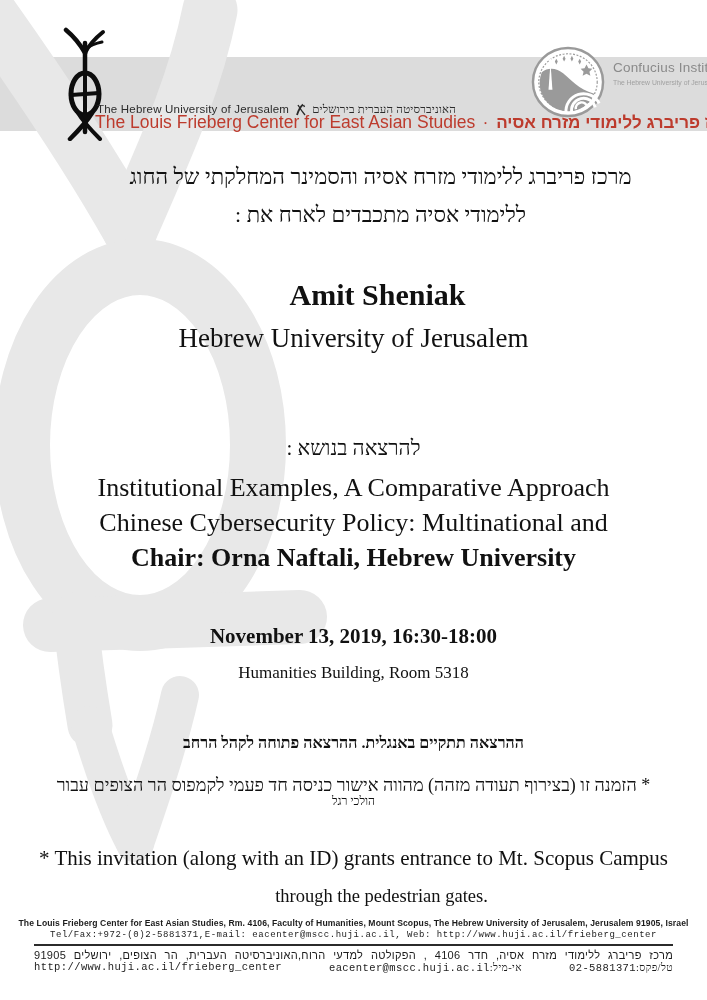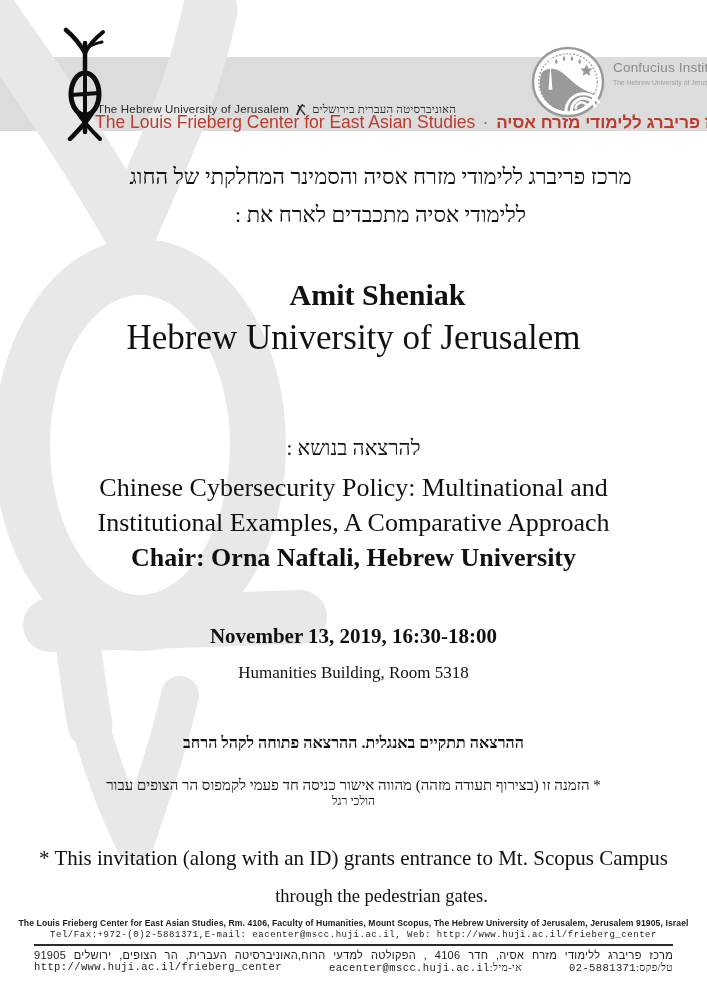--- a/index.html
+++ b/index.html
@@ -28,28 +28,28 @@
   }
   .red-line .he { font-weight:bold; font-size:17px; font-family:"Liberation Sans","DejaVu Sans",sans-serif; }
 
   .confucius-seal { position:absolute; left:529px; top:45px; width:78px; height:74px; }
   .confucius-name { position:absolute; left:613px; top:60px; font-size:13.5px; color:#8a8a8a; letter-spacing:0.2px; white-space:nowrap; }
   .confucius-sub  { position:absolute; left:613px; top:79px; font-size:6.8px; color:#a0a0a0; white-space:nowrap; }
 
   .line { position:absolute; left:0; width:707px; text-align:center; }
   .host-lines   { top:158px; font-size:22px; line-height:38px;margin-left:27px; }
   .speaker      { top:277px; font-size:30px; font-weight:bold; line-height:36px;margin-left:24px; }
-  .affiliation  { top:321px; font-size:35px; line-height:34px; }
+  .affiliation  { top:321px; font-size:27px; line-height:34px; }
   .lecture-intro{ top:398px; font-size:21px; line-height:28px;margin-top:36px; }
   .title-block  { top:470px; font-size:26px; line-height:35px; }
   .title-block .chair { font-weight:bold; }
   .date-line    { top:622px; font-size:21px; font-weight:bold; line-height:28px; }
   .loc-line     { top:659px; font-size:17px; line-height:28px; }
   .lang-note    { top:732px; font-size:16px; font-weight:bold; line-height:22px; }
-  .note-he-1    { top:773px; font-size:15px; line-height:24px; }
+  .note-he-1    { top:773px; font-size:18px; line-height:24px; }
   .note-he-2    { top:789px; font-size:12px; line-height:24px; }
   .note-en-1    { top:845px; font-size:21px; line-height:26px; }
   .note-en-2    { top:883px; font-size:18.5px; line-height:26px;padding-left:28px; }
 
   .footer-en-1 {
     position:absolute; left:10px; right:10px; top:918px; text-align:center;
     font-size:8.6px; font-weight:bold; letter-spacing:0.1px; line-height:11px; white-space:nowrap; color:#1c1c1c;
   }
   .footer-en-2 {
     position:absolute; left:10px; right:10px; top:930px; text-align:center;
@@ -135,22 +135,22 @@
     <div class="he">מרכז פריברג ללימודי מזרח אסיה והסמינר המחלקתי של החוג</div>
     <div class="he">ללימודי אסיה מתכבדים לארח את :</div>
   </div>
 
   <div class="line speaker">Amit Sheniak</div>
   <div class="line affiliation">Hebrew University of Jerusalem</div>
 
   <div class="line lecture-intro he">להרצאה בנושא :</div>
 
   <div class="line title-block">
+    <div>Institutional Examples, A Comparative Approach</div>
     <div>Chinese Cybersecurity Policy: Multinational and</div>
-    <div>Institutional Examples, A Comparative Approach</div>
     <div class="chair">Chair: Orna Naftali, Hebrew University</div>
   </div>
 
   <div class="line date-line">November 13, 2019, 16:30-18:00</div>
   <div class="line loc-line">Humanities Building, Room 5318</div>
 
   <div class="line lang-note he">ההרצאה תתקיים באנגלית. ההרצאה פתוחה לקהל הרחב</div>
   <div class="line note-he-1 he">* הזמנה זו (בצירוף תעודה מזהה) מהווה אישור כניסה חד פעמי לקמפוס הר הצופים עבור</div>
   <div class="line note-he-2 he">הולכי רגל</div>
   <div class="line note-en-1">* This invitation (along with an ID) grants entrance to Mt. Scopus Campus</div>

